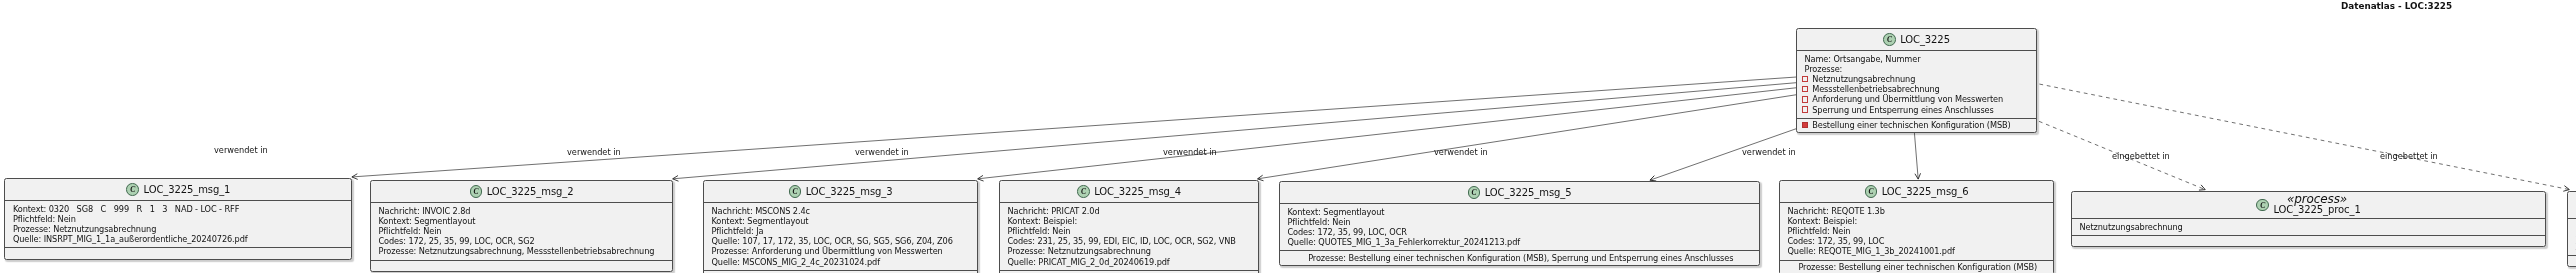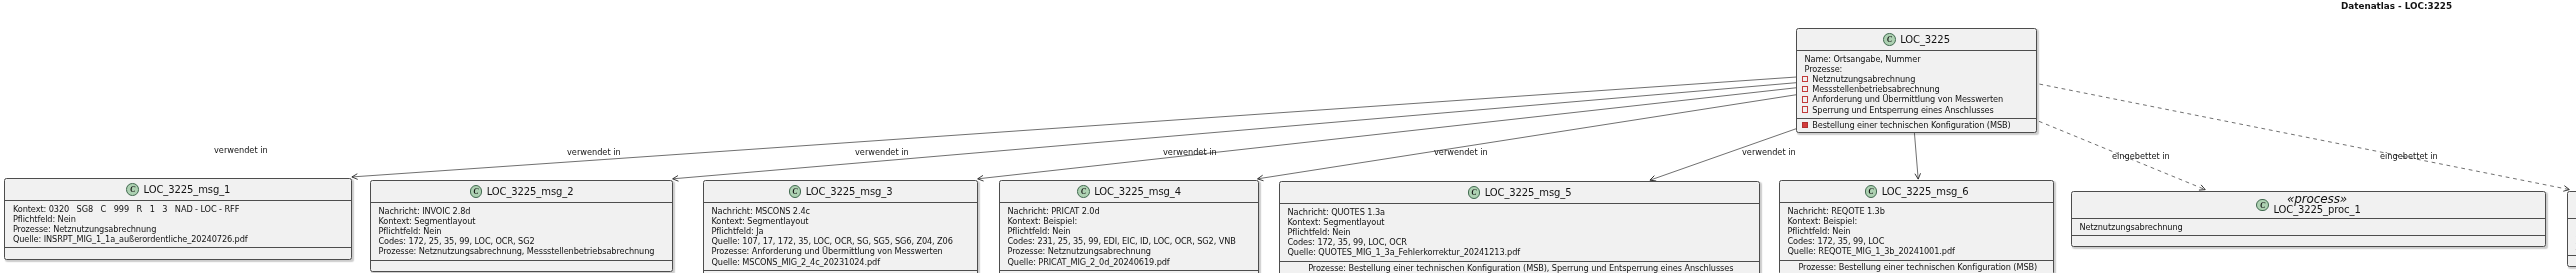--- a/index.html
+++ b/index.html
@@ -137,21 +137,20 @@
     </div>
     <div class="uml-footer"></div>
   </div>
 
   <div class="uml-box" style="left:1279px;top:181px;width:479px;">
     <div class="uml-header">
       <span class="spot">C</span>
       <span class="uml-name">LOC_3225_msg_5</span>
     </div>
     <div class="uml-body">
-      <div class="line plain">Nachricht: QUOTES 1.3a</div>
       <div class="line plain">Kontext: Segmentlayout</div>
       <div class="line plain">Pflichtfeld: Nein</div>
       <div class="line plain">Codes: 172, 35, 99, LOC, OCR</div>
       <div class="line plain">Quelle: QUOTES_MIG_1_3a_Fehlerkorrektur_20241213.pdf</div>
     </div>
     <div class="uml-footer">
       <div class="line plain">Prozesse: Bestellung einer technischen Konfiguration (MSB), Sperrung und Entsperrung eines Anschlusses</div>
     </div>
   </div>
 

